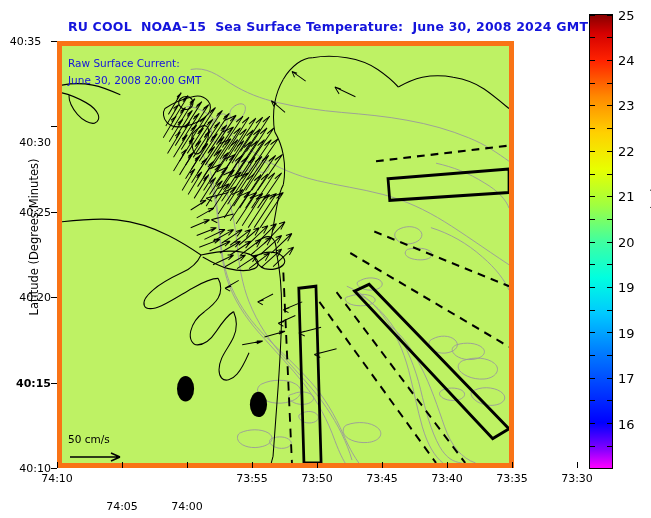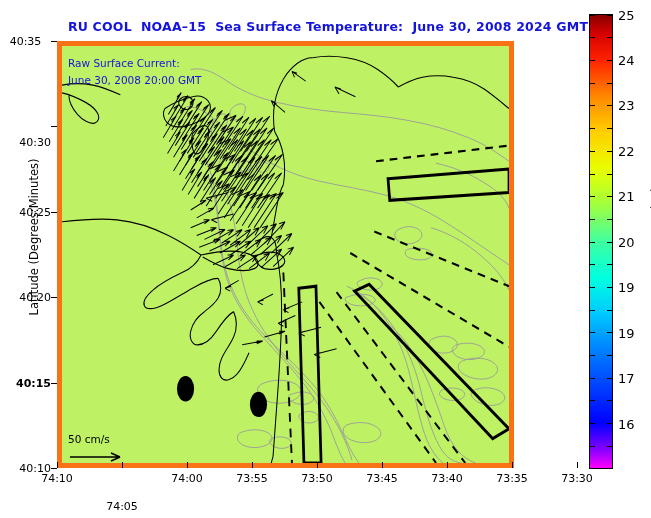--- a/index.html
+++ b/index.html
@@ -429,21 +429,21 @@
   <div class="axis-tick" style="left:187px; top:462px; width:1px; height:6px;"></div>
   <div class="axis-tick" style="left:252px; top:462px; width:1px; height:6px;"></div>
   <div class="axis-tick" style="left:317px; top:462px; width:1px; height:6px;"></div>
   <div class="axis-tick" style="left:382px; top:462px; width:1px; height:6px;"></div>
   <div class="axis-tick" style="left:447px; top:462px; width:1px; height:6px;"></div>
   <div class="axis-tick" style="left:512px; top:462px; width:1px; height:6px;"></div>
   <div class="axis-tick" style="left:577px; top:462px; width:1px; height:6px;"></div>
 
   <div class="xtick-label" style="left:27px;  width:60px;">74:10</div>
   <div class="xtick-label" style="left:92px;  width:60px;margin-top:28px;">74:05</div>
-  <div class="xtick-label" style="left:157px; width:60px;">74:00</div>
+  <div class="xtick-label" style="left:157px; width:60px;margin-top:28px;">74:00</div>
   <div class="xtick-label" style="left:222px; width:60px;">73:55</div>
   <div class="xtick-label" style="left:287px; width:60px;">73:50</div>
   <div class="xtick-label" style="left:352px; width:60px;">73:45</div>
   <div class="xtick-label" style="left:417px; width:60px;">73:40</div>
   <div class="xtick-label" style="left:482px; width:60px;">73:35</div>
   <div class="xtick-label" style="left:547px; width:60px; overflow:hidden;">73:30</div>
 
   <div class="axis-tick" style="left:51px; top:41px;  width:6px; height:1px;"></div>
   <div class="axis-tick" style="left:51px; top:126px; width:6px; height:1px;"></div>
   <div class="axis-tick" style="left:51px; top:212px; width:6px; height:1px;"></div>

